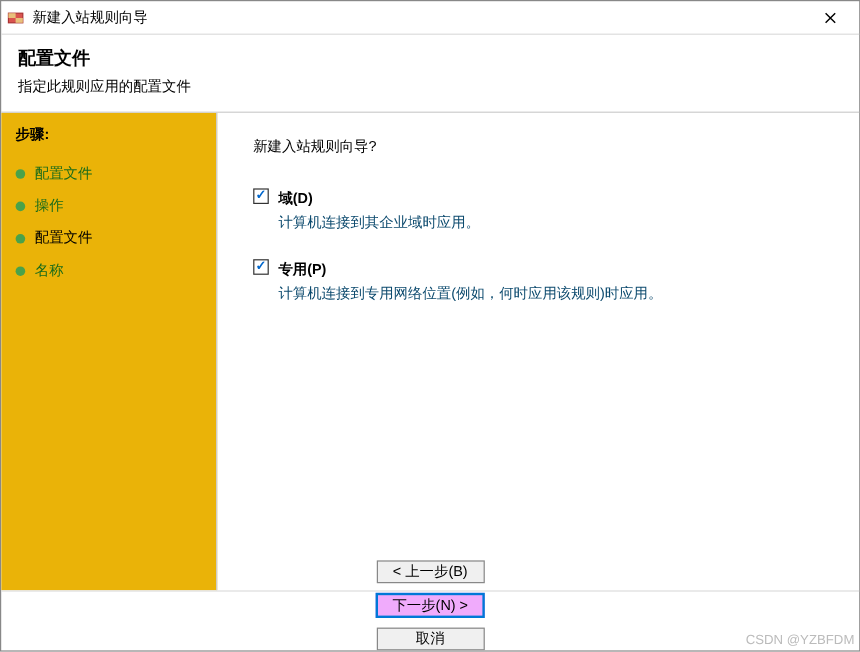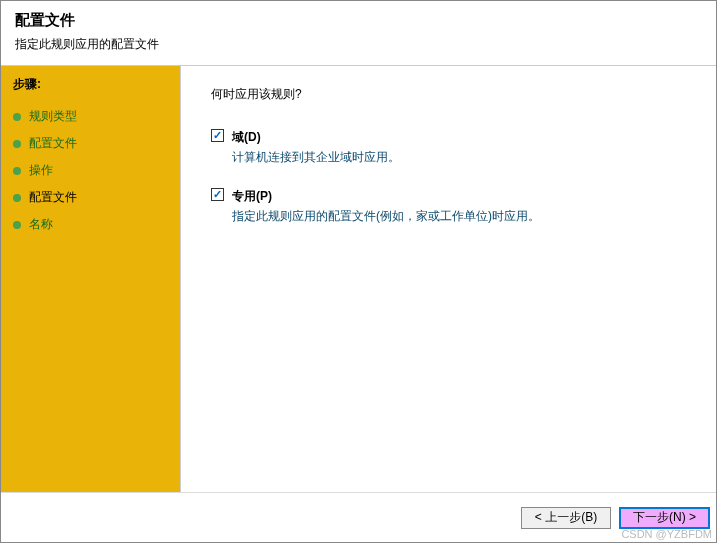--- a/index.html
+++ b/index.html
@@ -20,81 +20,93 @@
     .bullet { width: 8px; height: 8px; border-radius: 4px; background: #4aa24a; margin-right: 8px; flex-shrink: 0; }
     .step-item.current .bullet { background: #4aa24a; }
     .content { flex: 1; padding: 20px 30px; }
     .question { margin-bottom: 26px; font-size: 12px; }
     .option { margin-bottom: 22px; }
     .option-row { display: flex; align-items: flex-start; }
     .chk { width: 13px; height: 13px; border: 1px solid #333; display: inline-flex; align-items: center; justify-content: center; margin-right: 8px; background: #fff; cursor: pointer; }
     .chk.checked::after { content: '✓'; font-size: 11px; line-height: 1; color: #0066cc; font-weight: bold; }
     .option-label { font-weight: bold; font-size: 12px; }
     .option-desc { margin-left: 21px; margin-top: 3px; font-size: 12px; color: #0c4a6e; }
-    .footer { height: 50px; display: flex; align-items: center; justify-content: flex-end; padding: 0 6px; gap: 8px; border-top: 1px solid #ddd; }
+    .footer { height: 50px; display: flex; align-items: center; justify-content: flex-end; padding: 0 32px; gap: 8px; border-top: 1px solid #ddd; flex-direction: column; }
     .btn { min-width: 90px; height: 22px; padding: 0 12px; border: 1px solid #888; background: #f0f0f0; font-size: 12px; cursor: pointer; display: inline-flex; align-items: center; justify-content: center; }
     .btn.primary { border: 2px solid #0078d7; background: #f0abfc; }
     .watermark { position: absolute; right: 4px; bottom: 2px; font-size: 11px; color: #bbb; pointer-events: none; }
   </style>
 </head>
 <body>
 
 <div class="window">
+  <div class="titlebar">
+    <span class="titlebar-icon">
+      <svg width="14" height="14" viewBox="0 0 14 14">
+          <rect x="1" y="3" width="12" height="8" fill="#d9534f" stroke="#a33"></rect>
+          <rect x="1" y="3" width="6" height="4" fill="#e8c07b"></rect>
+          <rect x="7" y="7" width="6" height="4" fill="#e8c07b"></rect>
+        </svg>
+    </span>
+    <span class="titlebar-title">新建入站规则向导</span>
+    <div class="close-btn">
+      <svg width="10" height="10" viewBox="0 0 10 10">
+          <path d="M1 1 L9 9 M9 1 L1 9" stroke="currentColor" stroke-width="1.2"></path>
+        </svg>
+    </div>
+  </div>
 
   <div class="header">
     <div class="header-title">配置文件</div>
     <div class="header-subtitle">指定此规则应用的配置文件</div>
   </div>
 
   <div class="body">
     <div class="sidebar">
       <span class="steps-label">步骤:</span>
-      <div class="step-item">
-          <span class="bullet"></span>
-          <span>规则类型</span>
-        </div>
       <div class="step-item">
           <span class="bullet"></span>
           <span>配置文件</span>
         </div>
       <div class="step-item">
           <span class="bullet"></span>
           <span>操作</span>
         </div>
       <div class="step-item current">
           <span class="bullet"></span>
           <span>配置文件</span>
         </div>
       <div class="step-item">
           <span class="bullet"></span>
           <span>名称</span>
         </div>
     </div>
 
     <div class="content">
-      <div class="question">何时应用该规则?</div>
+      <div class="question">新建入站规则向导?</div>
 
       <div class="option">
         <div class="option-row">
           <span class="chk checked"></span>
           <span class="option-label">域(D)</span>
         </div>
         <div class="option-desc">计算机连接到其企业域时应用。</div>
       </div>
 
       <div class="option">
         <div class="option-row">
           <span class="chk checked"></span>
           <span class="option-label">专用(P)</span>
         </div>
-        <div class="option-desc">指定此规则应用的配置文件(例如，家或工作单位)时应用。</div>
+        <div class="option-desc">计算机连接到专用网络位置(例如，何时应用该规则)时应用。</div>
       </div>
 
     </div>
   </div>
 
   <div class="footer">
     <button class="btn">&lt; 上一步(B)</button>
     <button class="btn primary">下一步(N) &gt;</button>
+    <button class="btn">取消</button>
   </div>
 
   <div class="watermark">CSDN @YZBFDM</div>
 </div>
 
 </body></html>

